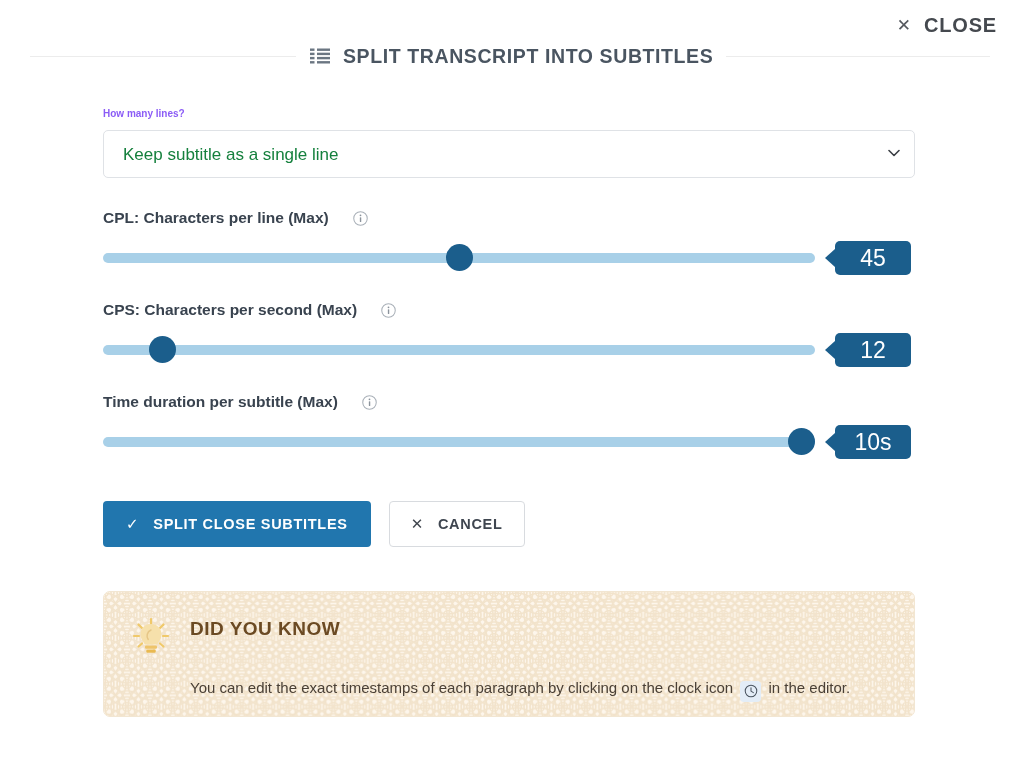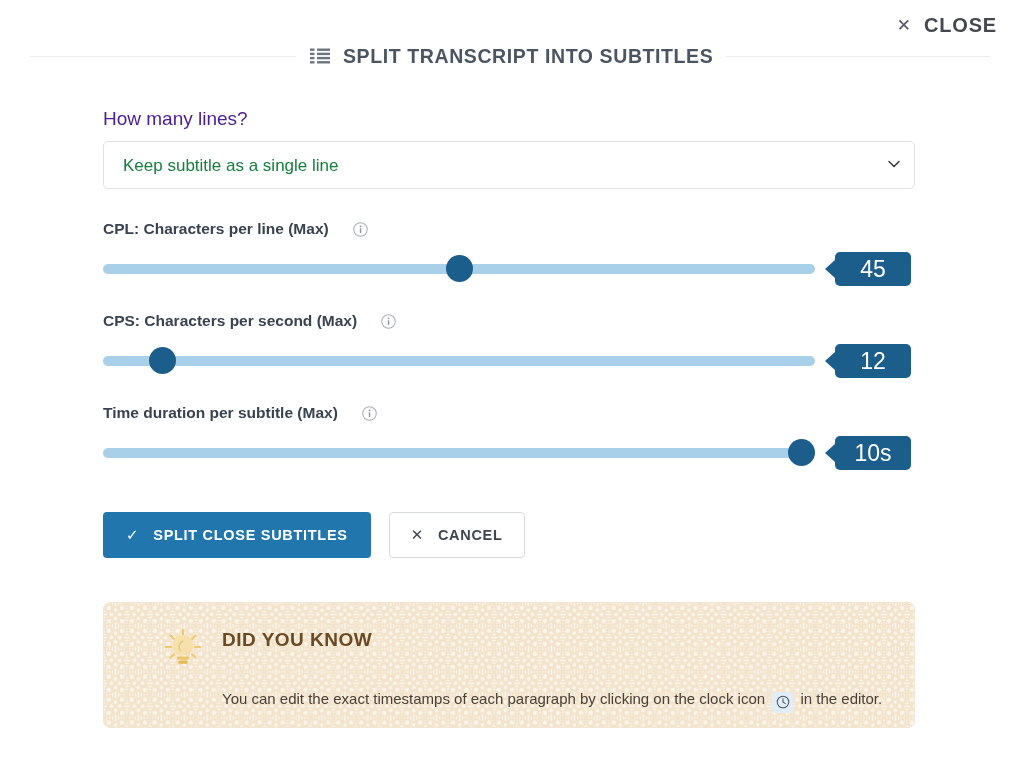--- a/index.html
+++ b/index.html
@@ -42,21 +42,21 @@
   .title-icon { width: 20px; height: 16px; display: block; }
   .title-text {
     font-size: 19.5px; font-weight: 600; letter-spacing: 0.6px;
     color: #4a5561; white-space: nowrap;
   }
 
   
   .form { position: absolute; left: 103px; top: 108px; width: 812px; }
 
   .field-label {
-    font-size: 19px; font-weight: 400; color: #4c1d95; margin-bottom: 11px;
+    font-size: 10px; font-weight: 700; color: #8b5cf6; margin-bottom: 11px;
   }
   .select-wrap { position: relative; width: 812px; height: 48px; margin-bottom: 31px; }
   select.styled {
     width: 100%; height: 48px;
     border: 1px solid #dfe2e6; border-radius: 5px; background: #fff;
     padding: 0 38px 0 19px;
     font-family: "Liberation Sans", sans-serif;
     font-size: 17px; color: #15803d;
     appearance: none; -webkit-appearance: none; -moz-appearance: none;
     cursor: pointer;
@@ -115,21 +115,20 @@
   .check-glyph { font-size: 15px; font-family: "DejaVu Sans", sans-serif; }
   .x-glyph { font-size: 15px; color: #40464e; font-family: "DejaVu Sans", sans-serif; }
 
   
   .dyk {
     position: relative; margin-top: 44px;
     width: 812px; height: 126px;
     border: 1px solid #f2e6d2; border-radius: 7px;
     background-color: #fdf6ec;
     overflow: hidden;
-    padding-left: 32px;
   }
   .dyk-pattern {
     position: absolute; inset: 0; opacity: 1;
   }
   .dyk-inner {
     position: relative; display: flex; gap: 18px;
     padding: 22px 26px 0 26px;
   }
   .bulb-icon { width: 42px; height: 42px; flex: 0 0 auto; margin-top: 2px; }
   .dyk-title {

